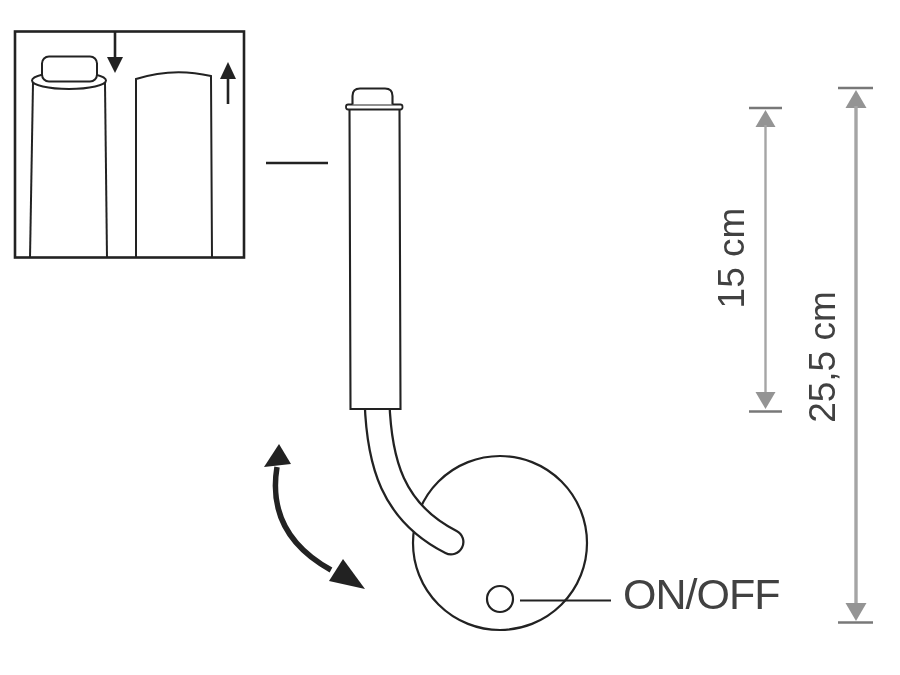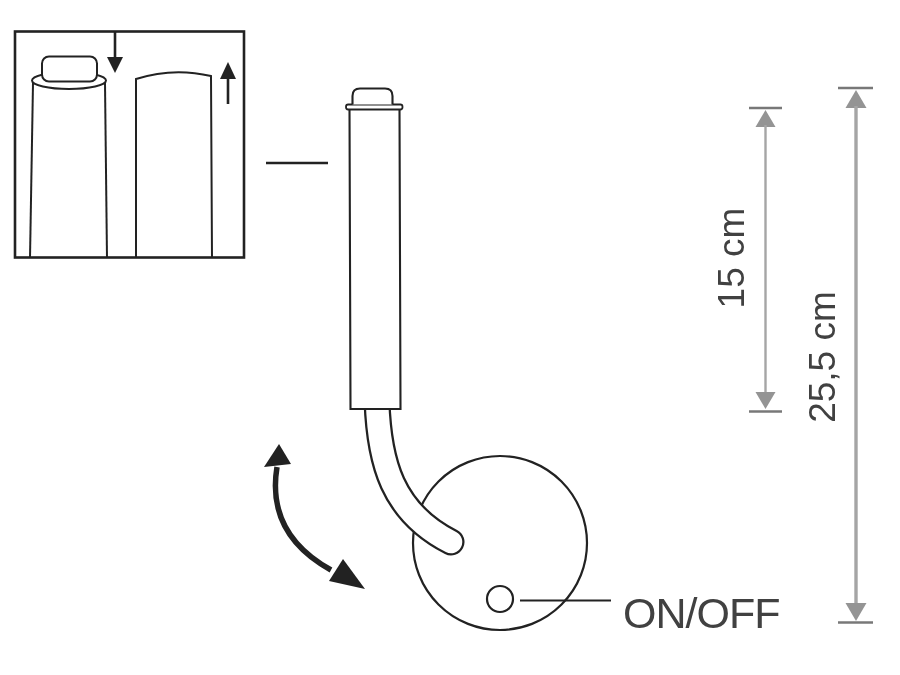--- a/index.html
+++ b/index.html
@@ -17,21 +17,21 @@
   .dimline{stroke:var(--dim-line,#a5a5a5);}
   .dimarrow{fill:var(--dim-arrow,#949494);}
   .dimtick{stroke:var(--dim-tick,#787878);}
   .label{
     position:absolute;
     color:var(--label-text,#414141);
     white-space:nowrap;
     line-height:1;
   }
   .onoff{
-    left:623px;top:592px;
+    left:623px;top:573px;
     font-size:43px;
     letter-spacing:-1px;
   }
   .rot{
     display:flex;align-items:center;justify-content:center;
     transform:rotate(-90deg);
     font-size:37px;
   }
   .dim15{left:661px;top:238px;width:140px;height:40px;}
   .dim25{left:742px;top:337px;width:160px;height:40px;}

